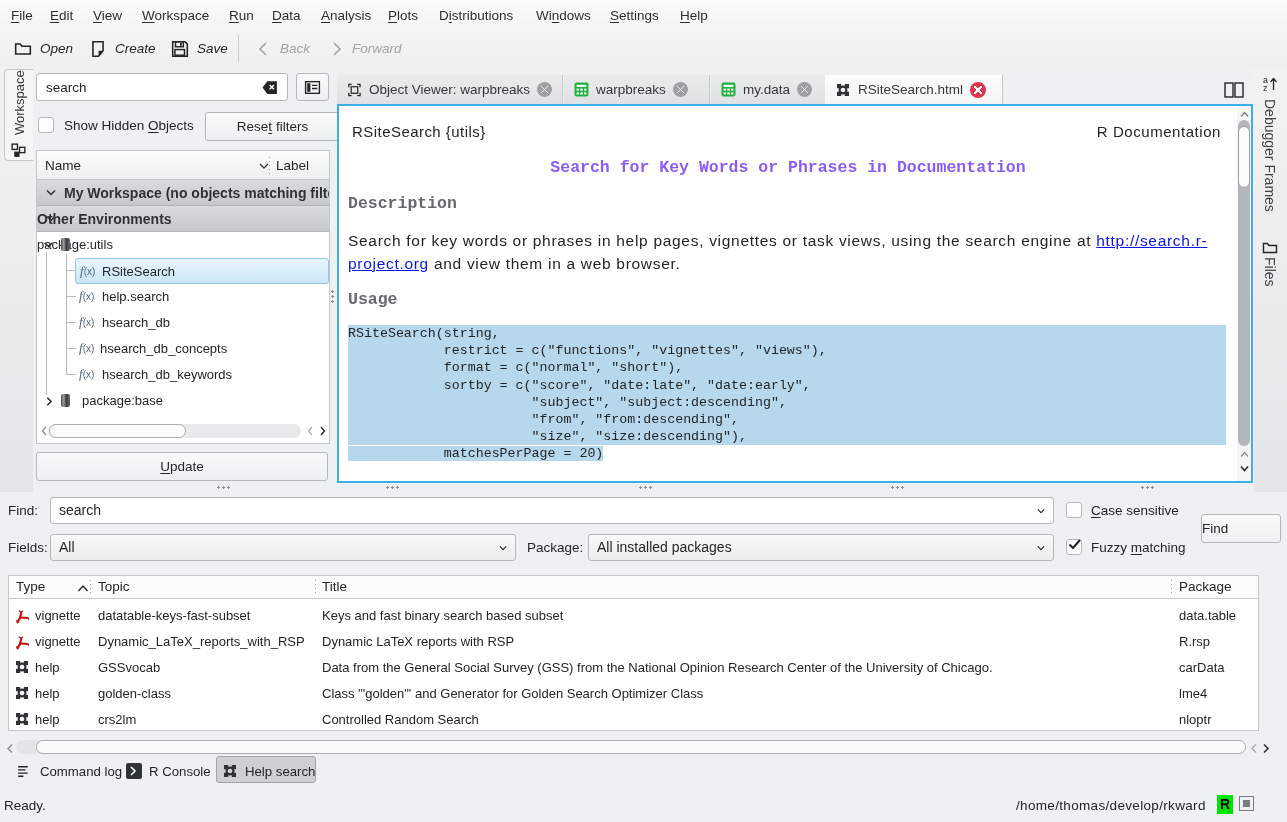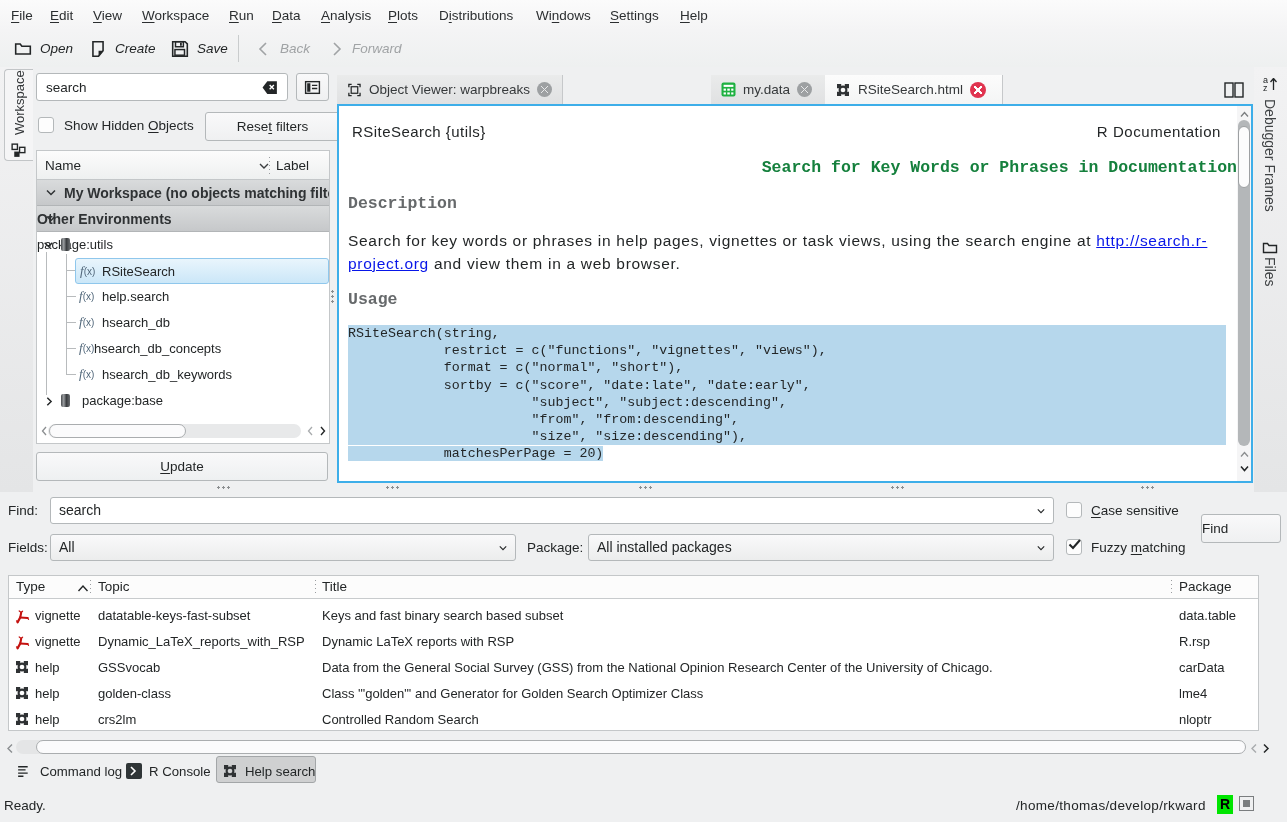--- a/index.html
+++ b/index.html
@@ -211,21 +211,21 @@
     <div class="abs" style="left:29px; top:116px; width:10px; height:1px; background:#b8bbbd"></div>
     <div class="abs" style="left:29px; top:142px; width:10px; height:1px; background:#b8bbbd"></div>
     <div class="abs" style="left:29px; top:168px; width:10px; height:1px; background:#b8bbbd"></div>
     <div class="abs" style="left:29px; top:194px; width:10px; height:1px; background:#b8bbbd"></div>
     <div class="trow" style="position:absolute; left:0; top:52px; width:292px"><svg class="abs" style="left:6px;top:8px" width="11" height="11" viewBox="0 0 10 10">
           <path d="M1.5 2.5 l3.5 3.5 l3.5-3.5" fill="none" stroke="#232627" stroke-width="1.3"></path>
         </svg><span class="pkgicon abs" style="left:24px;top:6px"></span><span style="">package:utils</span></div>
     <div class="trow sel" style="position:absolute; left:38px; top:78px; width:254px"><span class="fx abs" style="left:4px;top:4px"></span><span style="margin-left:26px">RSiteSearch</span></div>
     <div class="trow" style="position:absolute; left:38px; top:104px; width:254px"><span class="fx abs" style="left:4px;top:4px"></span><span style="margin-left:27px">help.search</span></div>
     <div class="trow" style="position:absolute; left:38px; top:130px; width:254px"><span class="fx abs" style="left:4px;top:4px"></span><span style="margin-left:27px">hsearch_db</span></div>
-    <div class="trow" style="position:absolute; left:38px; top:156px; width:254px"><span class="fx abs" style="left:4px;top:4px"></span><span style="margin-left:19px">hsearch_db_concepts</span></div>
+    <div class="trow" style="position:absolute; left:38px; top:156px; width:254px"><span class="fx abs" style="left:4px;top:4px"></span><span style="margin-left:25px">hsearch_db_concepts</span></div>
     <div class="trow" style="position:absolute; left:38px; top:182px; width:254px"><span class="fx abs" style="left:4px;top:4px"></span><span style="margin-left:27px">hsearch_db_keywords</span></div>
     <div class="trow" style="position:absolute; left:0; top:208px; width:292px"><svg class="abs" style="left:7px;top:8px" width="11" height="11" viewBox="0 0 10 10">
           <path d="M3 1.5 l3.5 3.5 l-3.5 3.5" fill="none" stroke="#232627" stroke-width="1.3"></path>
         </svg><span class="pkgicon abs" style="left:24px;top:6px"></span><span style="margin-left:45px">package:base</span></div>
     <svg class="abs" style="left:3px;top:245px" width="8" height="12" viewBox="0 0 8 12">
         <path d="M6 2 L2.5 6 L6 10" fill="none" stroke="#8b8e90" stroke-width="1.3"></path>
       </svg>
     <div class="abs" style="left:11px; top:244px; width:253px; height:14px; background:#e8e9ea; border-radius:7px"></div>
     <div class="abs" style="left:12px; top:244px; width:137px; height:14px; background:#fbfbfc; border:1px solid #aaadaf; border-radius:7px"></div>
     <svg class="abs" style="left:269px;top:245px" width="8" height="12" viewBox="0 0 8 12">
@@ -239,20 +239,36 @@
 </div>
 
 <div id="tabbar">
   <div class="tab" style="left:0px; width:226px">
     <svg width="16" height="16" viewBox="0 0 16 16">
         <path d="M2 5 V2 h3 M11 2 h3 v3 M14 11 v3 h-3 M5 14 H2 v-3" fill="none" stroke="#232627" stroke-width="1.4"></path>
         <rect x="4.5" y="4.5" width="7" height="7" fill="none" stroke="#232627" stroke-width="1.3"></rect>
       </svg>
     <span>Object Viewer: warpbreaks</span>
     <span class="closegray"></span>
+  </div>
+  <div class="tab" style="left:227px; width:146px">
+    <svg width="15" height="15" viewBox="0 0 15 15" style="flex:none">
+        <rect x="0.5" y="0.5" width="14" height="14" rx="2" fill="#1fb141"></rect>
+        <rect x="2.6" y="2.8" width="9.8" height="2.1" fill="#fff"></rect>
+        <g fill="#fff">
+          <rect x="2.6" y="6.6" width="2.3" height="2.1"></rect>
+          <rect x="6.3" y="6.6" width="2.5" height="2.1"></rect>
+          <rect x="10.2" y="6.6" width="2.2" height="2.1"></rect>
+          <rect x="2.6" y="10.4" width="2.3" height="2.1"></rect>
+          <rect x="6.3" y="10.4" width="2.5" height="2.1"></rect>
+          <rect x="10.2" y="10.4" width="2.2" height="2.1"></rect>
+        </g>
+      </svg>
+      <span>warpbreaks</span>
+      <span class="closegray"></span>
   </div>
   <div class="tab" style="left:374px; width:131px">
     <svg width="15" height="15" viewBox="0 0 15 15" style="flex:none">
         <rect x="0.5" y="0.5" width="14" height="14" rx="2" fill="#1fb141"></rect>
         <rect x="2.6" y="2.8" width="9.8" height="2.1" fill="#fff"></rect>
         <g fill="#fff">
           <rect x="2.6" y="6.6" width="2.3" height="2.1"></rect>
           <rect x="6.3" y="6.6" width="2.5" height="2.1"></rect>
           <rect x="10.2" y="6.6" width="2.2" height="2.1"></rect>
           <rect x="2.6" y="10.4" width="2.3" height="2.1"></rect>
@@ -270,21 +286,21 @@
       </svg>
       <span>RSiteSearch.html</span>
       <span class="closered"></span>
   </div>
 </div>
 
 <div id="docframe">
   <div id="doccontent">
     <div class="abs" style="left:13px; top:17px; font-size:15px; letter-spacing:0.45px">RSiteSearch {utils}</div>
     <div class="abs" style="right:16px; top:17px; font-size:15px; letter-spacing:0.55px">R Documentation</div>
-    <div class="abs" style="left:0; top:52px; width:898px; text-align:right; font-family:'Liberation Mono',monospace; font-weight:bold; font-size:16.5px; color:#15803d">Search for Key Words or Phrases in Documentation</div>
+    <div class="abs" style="left:0; top:52px; width:898px; text-align:center; font-family:'Liberation Mono',monospace; font-weight:bold; font-size:16.5px; color:#8b5cf6">Search for Key Words or Phrases in Documentation</div>
     <div class="abs" style="left:9px; top:88px; font-family:'Liberation Mono',monospace; font-weight:bold; font-size:16.5px; color:#66696b">Description</div>
     <div class="abs" style="left:9px; top:124px; width:890px; font-size:15.5px; letter-spacing:0.7px; line-height:22.5px; white-space:nowrap">Search for key words or phrases in help pages, vignettes or task views, using the search engine at <span style="color:#0816e8; text-decoration:underline">http://search.r-</span><br><span style="color:#0816e8; text-decoration:underline">project.org</span> and view them in a web browser.</div>
     <div class="abs" style="left:9px; top:184px; font-family:'Liberation Mono',monospace; font-weight:bold; font-size:16.5px; color:#66696b">Usage</div>
     <pre class="abs" style="left:9px; top:219px; font-family:'Liberation Mono',monospace; font-size:13.3px; line-height:17.2px; color:#232627"><span style="background:#b6d7ec; display:inline-block; width:878px">RSiteSearch(string,
             restrict = c("functions", "vignettes", "views"),
             format = c("normal", "short"),
             sortby = c("score", "date:late", "date:early",
                        "subject", "subject:descending",
                        "from", "from:descending",
                        "size", "size:descending"),</span>

